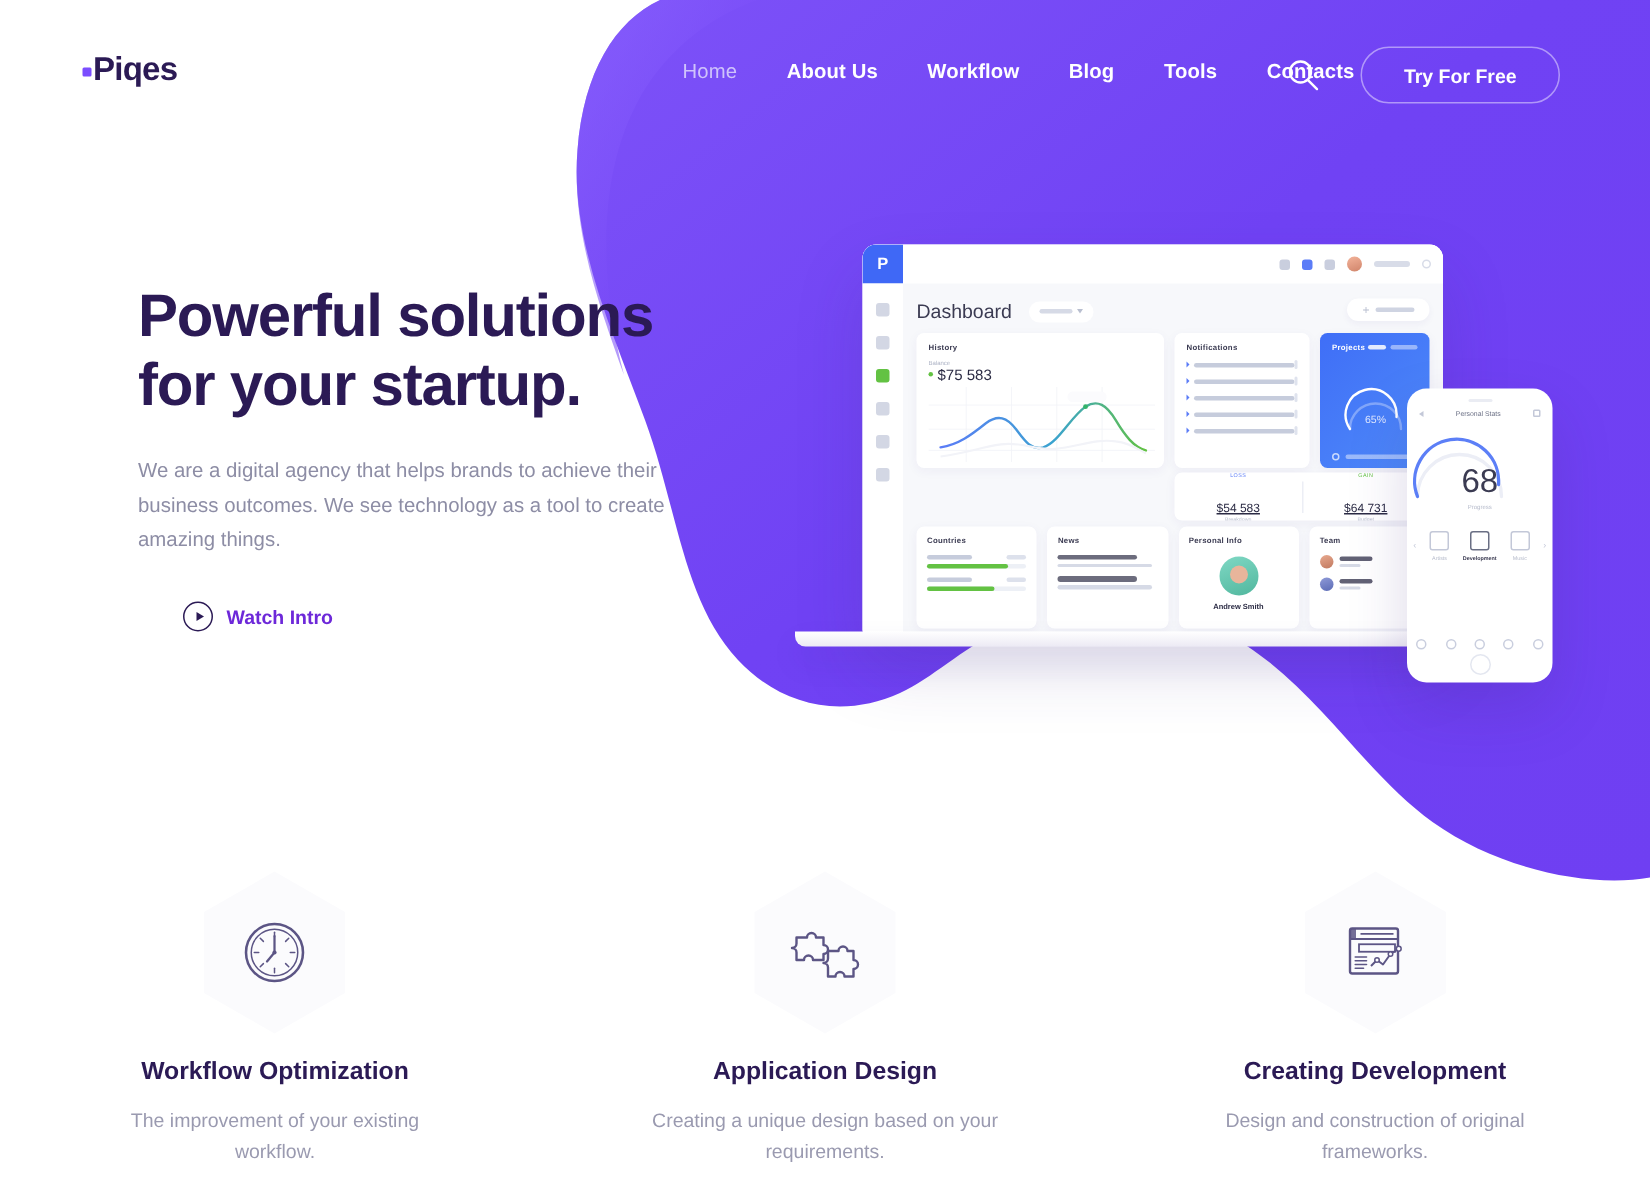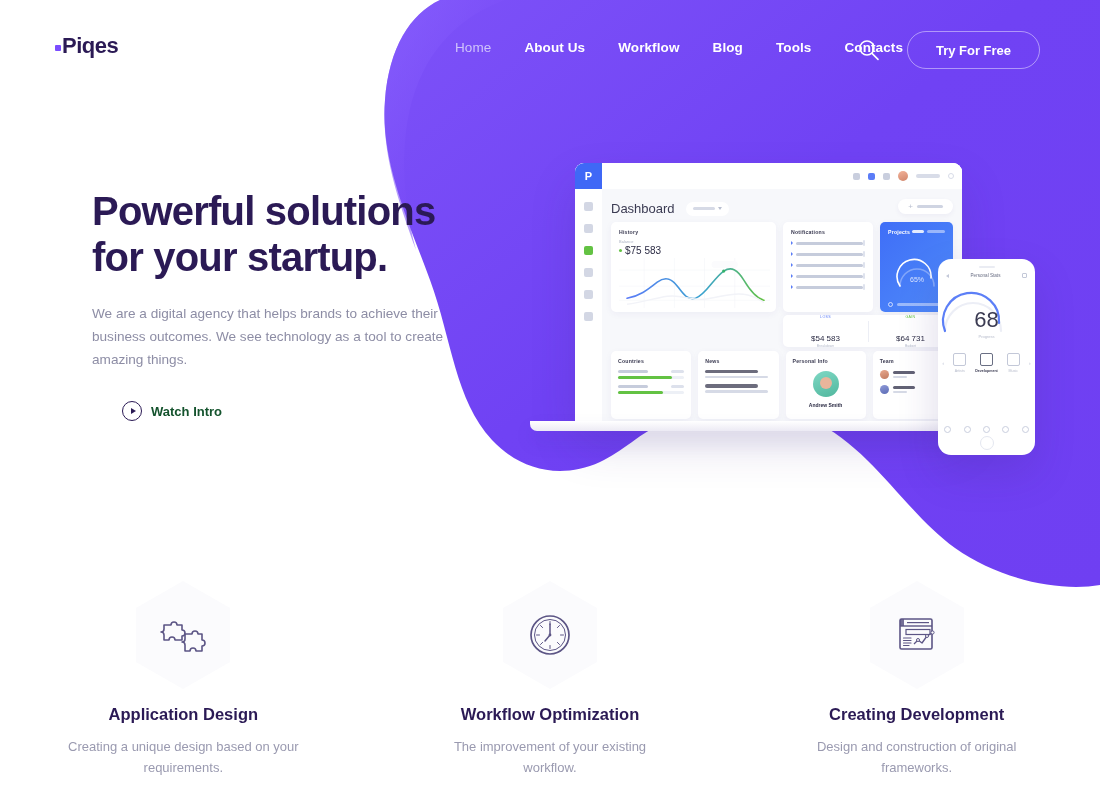--- a/index.html
+++ b/index.html
@@ -47,21 +47,21 @@
              color:#fff; font-size:13px; font-weight:bold;
              display:flex; align-items:center; justify-content:center; cursor:pointer;
              border:none; box-shadow:0 8px 18px rgba(110,195,60,.35); }
   .watch { display:flex; align-items:center; margin-left:30px; cursor:pointer; }
   .play-circle { width:20px; height:20px; border-radius:50%;
                  border:1px solid #2b1a55; display:flex; align-items:center;
                  justify-content:center; margin-right:9px; }
   .play-tri { width:0;height:0;border-left:5px solid #2b1a55;
               border-top:3.5px solid transparent;border-bottom:3.5px solid transparent;
               margin-left:2px;}
-  .watch-label { font-size:13px; font-weight:bold; color:#14532d; }
+  .watch-label { font-size:13px; font-weight:bold; color:#6d28d9; }
 
   
   .laptop { position:absolute; left:530px; top:163px; width:440px; height:280px; z-index:25; }
   .laptop-screen { position:absolute; left:45px; top:0; width:387px; height:260px;
                    background:#fff; border-radius:9px 9px 3px 3px;
                    box-shadow:0 22px 45px rgba(60,40,130,.17); overflow:hidden; }
   .laptop-base { position:absolute; left:0; top:258px; width:440px; height:10px;
                  background:linear-gradient(180deg,#fff,#eceaf4); border-radius:0 0 7px 7px;
                  box-shadow:0 10px 20px rgba(60,40,130,.10); }
 
@@ -124,21 +124,21 @@
   .proj-foot .l { flex:1; height:3px; border-radius:2px; background:rgba(255,255,255,.45);}
   .proj-head-r { position:absolute; right:8px; top:8px; display:flex; gap:3px; align-items:center;}
   .proj-head-r .l1 { width:12px;height:3px;border-radius:2px;background:rgba(255,255,255,.85);}
   .proj-head-r .l2 { width:18px;height:3px;border-radius:2px;background:rgba(255,255,255,.45);}
 
   .row2 { position:absolute; left:181px; top:126px; right:9px; height:32px; }
   .stats { display:flex; height:100%; align-items:center; }
   .stat { flex:1; text-align:center; position:relative; }
   .stat .lab { font-size:3.6px; color:#5b7cf7; letter-spacing:.3px; }
   .stat .lab.g { color:#63c243; }
-  .stat .val { font-size:8px; color:#2b2b44; margin-top:15px; }
+  .stat .val { font-size:8px; color:#2b2b44; margin-top:15px;text-decoration:underline; }
   .stat .sub { font-size:3.5px; color:#b7bdcd; margin-top:1px; }
   .stat + .stat:before { content:""; position:absolute; left:0; top:6px; bottom:6px;
                          width:1px; background:#eceef5; }
 
   .row3 { position:absolute; left:9px; top:162px; right:9px; bottom:4px; display:flex; gap:7px; }
   .c-small { flex:1; padding:7px 7px; }
   .bar-row { margin-top:6px; }
   .bar-row .top { display:flex; justify-content:space-between; align-items:center; }
   .bar-row .nm { width:30px;height:3px;border-radius:2px;background:#c6ccdc;}
   .bar-row .vl { width:13px;height:3px;border-radius:2px;background:#dde1ec;}
@@ -511,56 +511,56 @@
     <div class="ph-home"></div>
   </div>
 
   <div class="features">
 
     <div class="feature">
       <div class="hexwrap">
         <svg width="120" height="120" viewBox="0 0 120 120">
           <polygon points="60,6 107,33 107,87 60,114 13,87 13,33" fill="#fbfbfd"></polygon>
         </svg>
-        <svg style="position:absolute" width="48" height="48" viewBox="0 0 48 48" fill="none">
-          <g stroke="#5c5585" stroke-width="1.6" stroke-linejoin="round" fill="none">
-            <path d="M5,14 h7 a3,3 0 0 1 3,-3 a3,3 0 0 1 3,3 h5 v5 a3,3 0 0 1 3,3 a3,3 0 0 1 -3,3 v4 h-7 a3,3 0 0 0 -3,-3 a3,3 0 0 0 -3,3 h-5 v-5 a3,3 0 0 0 -3,-3 a3,3 0 0 0 3,-3 z"></path>
-            <path d="M26,23 h7 a3,3 0 0 1 3,-3 a3,3 0 0 1 3,3 h4 v6 a3,3 0 0 1 3,3 a3,3 0 0 1 -3,3 v5 h-6 a3,3 0 0 0 -3,-3 a3,3 0 0 0 -3,3 h-5 v-6 a3,3 0 0 0 -3,-3 a3,3 0 0 0 3,-3 z"></path>
-          </g>
-        </svg>
-      </div>
-      <div class="feat-title">Application Design</div>
-      <div class="feat-desc">Creating a unique design based on your requirements.</div>
-    </div>
-
-    <div class="feature">
-      <div class="hexwrap">
-        <svg width="120" height="120" viewBox="0 0 120 120">
-          <polygon points="60,6 107,33 107,87 60,114 13,87 13,33" fill="#fbfbfd"></polygon>
-        </svg>
         <svg style="position:absolute" width="46" height="46" viewBox="0 0 46 46" fill="none">
           <circle cx="23" cy="23" r="19" stroke="#5c5585" stroke-width="1.7"></circle>
           <circle cx="23" cy="23" r="15.5" stroke="#5c5585" stroke-width="1"></circle>
           <g stroke="#5c5585" stroke-width="1" stroke-linecap="round">
             <line x1="23" y1="9.5" x2="23" y2="12.5"></line>
               <line x1="23" y1="33.5" x2="23" y2="36.5"></line>
             <line x1="9.5" y1="23" x2="12.5" y2="23"></line>
               <line x1="33.5" y1="23" x2="36.5" y2="23"></line>
             <line x1="13.5" y1="13.5" x2="15.6" y2="15.6"></line>
               <line x1="30.4" y1="30.4" x2="32.5" y2="32.5"></line>
             <line x1="32.5" y1="13.5" x2="30.4" y2="15.6"></line>
               <line x1="15.6" y1="30.4" x2="13.5" y2="32.5"></line>
           </g>
           <line x1="23" y1="23" x2="23" y2="12" stroke="#5c5585" stroke-width="1.5" stroke-linecap="round"></line>
           <line x1="23" y1="23" x2="18" y2="29" stroke="#5c5585" stroke-width="1.5" stroke-linecap="round"></line>
           <circle cx="23" cy="23" r="1.4" fill="#5c5585"></circle>
         </svg>
       </div>
       <div class="feat-title">Workflow Optimization</div>
       <div class="feat-desc">The improvement of your existing workflow.</div>
+    </div>
+
+    <div class="feature">
+      <div class="hexwrap">
+        <svg width="120" height="120" viewBox="0 0 120 120">
+          <polygon points="60,6 107,33 107,87 60,114 13,87 13,33" fill="#fbfbfd"></polygon>
+        </svg>
+        <svg style="position:absolute" width="48" height="48" viewBox="0 0 48 48" fill="none">
+          <g stroke="#5c5585" stroke-width="1.6" stroke-linejoin="round" fill="none">
+            <path d="M5,14 h7 a3,3 0 0 1 3,-3 a3,3 0 0 1 3,3 h5 v5 a3,3 0 0 1 3,3 a3,3 0 0 1 -3,3 v4 h-7 a3,3 0 0 0 -3,-3 a3,3 0 0 0 -3,3 h-5 v-5 a3,3 0 0 0 -3,-3 a3,3 0 0 0 3,-3 z"></path>
+            <path d="M26,23 h7 a3,3 0 0 1 3,-3 a3,3 0 0 1 3,3 h4 v6 a3,3 0 0 1 3,3 a3,3 0 0 1 -3,3 v5 h-6 a3,3 0 0 0 -3,-3 a3,3 0 0 0 -3,3 h-5 v-6 a3,3 0 0 0 -3,-3 a3,3 0 0 0 3,-3 z"></path>
+          </g>
+        </svg>
+      </div>
+      <div class="feat-title">Application Design</div>
+      <div class="feat-desc">Creating a unique design based on your requirements.</div>
     </div>
 
     <div class="feature">
       <div class="hexwrap">
         <svg width="120" height="120" viewBox="0 0 120 120">
           <polygon points="60,6 107,33 107,87 60,114 13,87 13,33" fill="#fbfbfd"></polygon>
         </svg>
         <svg style="position:absolute" width="46" height="46" viewBox="0 0 46 46" fill="none">
           <rect x="6" y="7" width="32" height="30" rx="1.5" stroke="#5c5585" stroke-width="1.6"></rect>
           <line x1="6" y1="14" x2="38" y2="14" stroke="#5c5585" stroke-width="1.4"></line>

